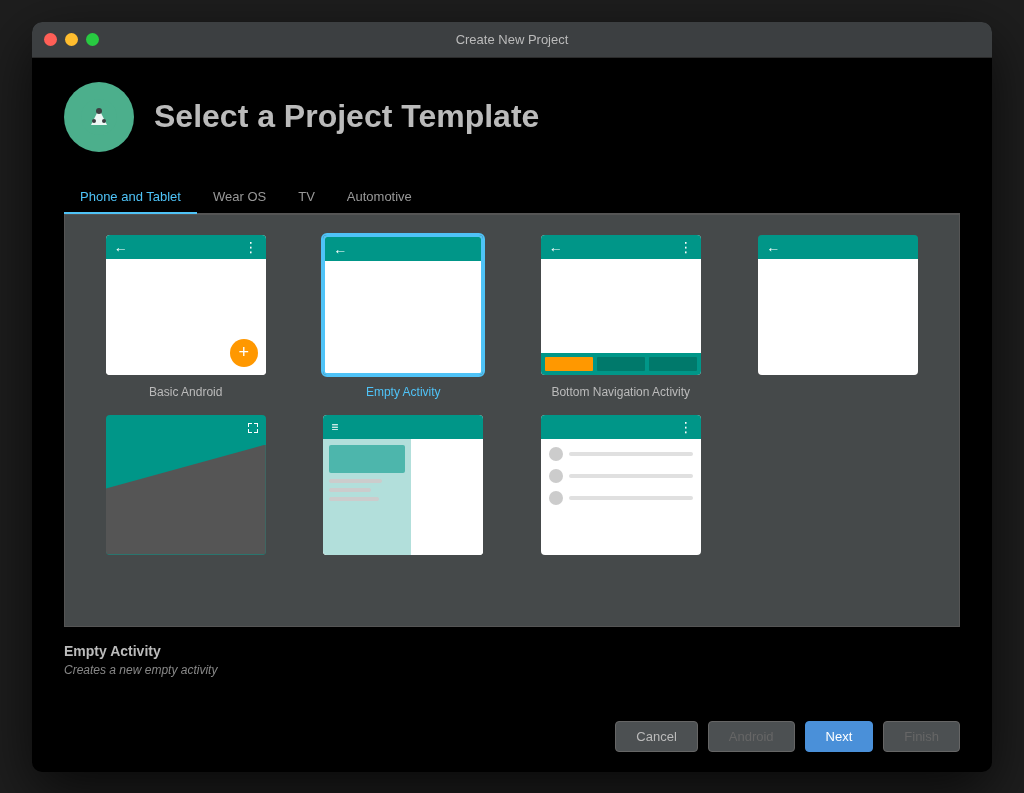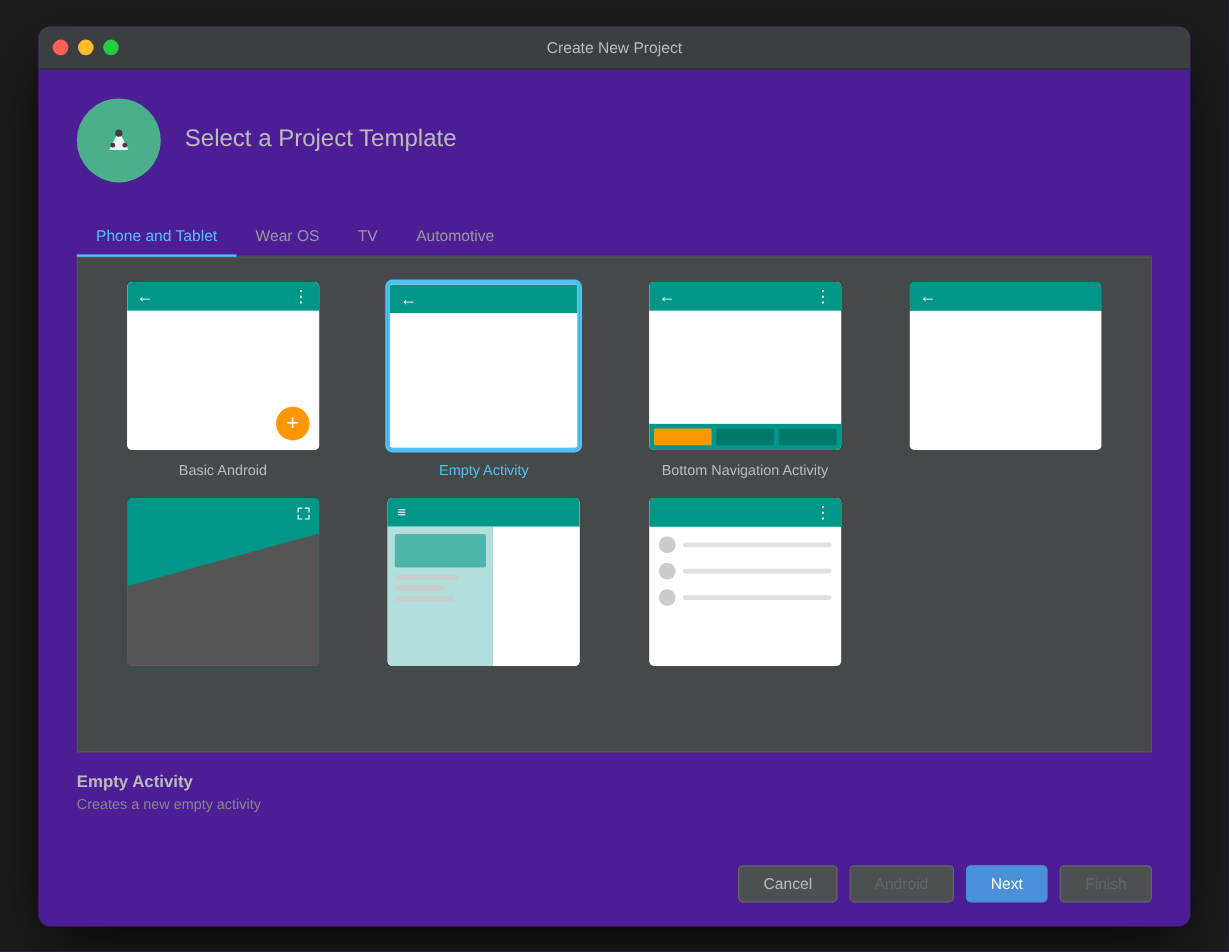--- a/index.html
+++ b/index.html
@@ -6,21 +6,21 @@
     body {
       background: #1e1e1e;
       font-family: -apple-system, BlinkMacSystemFont, 'Segoe UI', sans-serif;
       display: flex;
       align-items: center;
       justify-content: center;
       min-height: 100vh;
       padding: 20px;
     }
     .window {
-      background: #4c1d95;
+      background: #000000;
       border-radius: 10px;
       width: 960px;
       min-height: 750px;
       box-shadow: 0 20px 60px rgba(0,0,0,0.7);
       overflow: hidden;
       display: flex;
       flex-direction: column;
     }
     .titlebar {
       background: #3c3f41;
@@ -66,22 +66,22 @@
       width: 70px;
       height: 70px;
       background: #4caf8c;
       border-radius: 50%;
       display: flex;
       align-items: center;
       justify-content: center;
     }
     .header-title {
       color: #bbbbbb;
-      font-size: 20px;
-      font-weight: 400;
+      font-size: 32px;
+      font-weight: 700;
     }
     .tabs {
       display: flex;
       gap: 0;
       margin-bottom: 0;
       border-bottom: 1px solid #555;
     }
     .tab {
       padding: 8px 16px;
       color: #999;
@@ -231,20 +231,21 @@
     }
     .selected-title {
       color: #bbbbbb;
       font-size: 14px;
       font-weight: 600;
       margin-bottom: 4px;
     }
     .selected-desc {
       color: #888;
       font-size: 12px;
+      font-style: italic;
     }
     .footer {
       display: flex;
       justify-content: flex-end;
       align-items: center;
       gap: 10px;
       padding: 12px 32px 20px 32px;
     }
     .btn {
       padding: 7px 20px;

